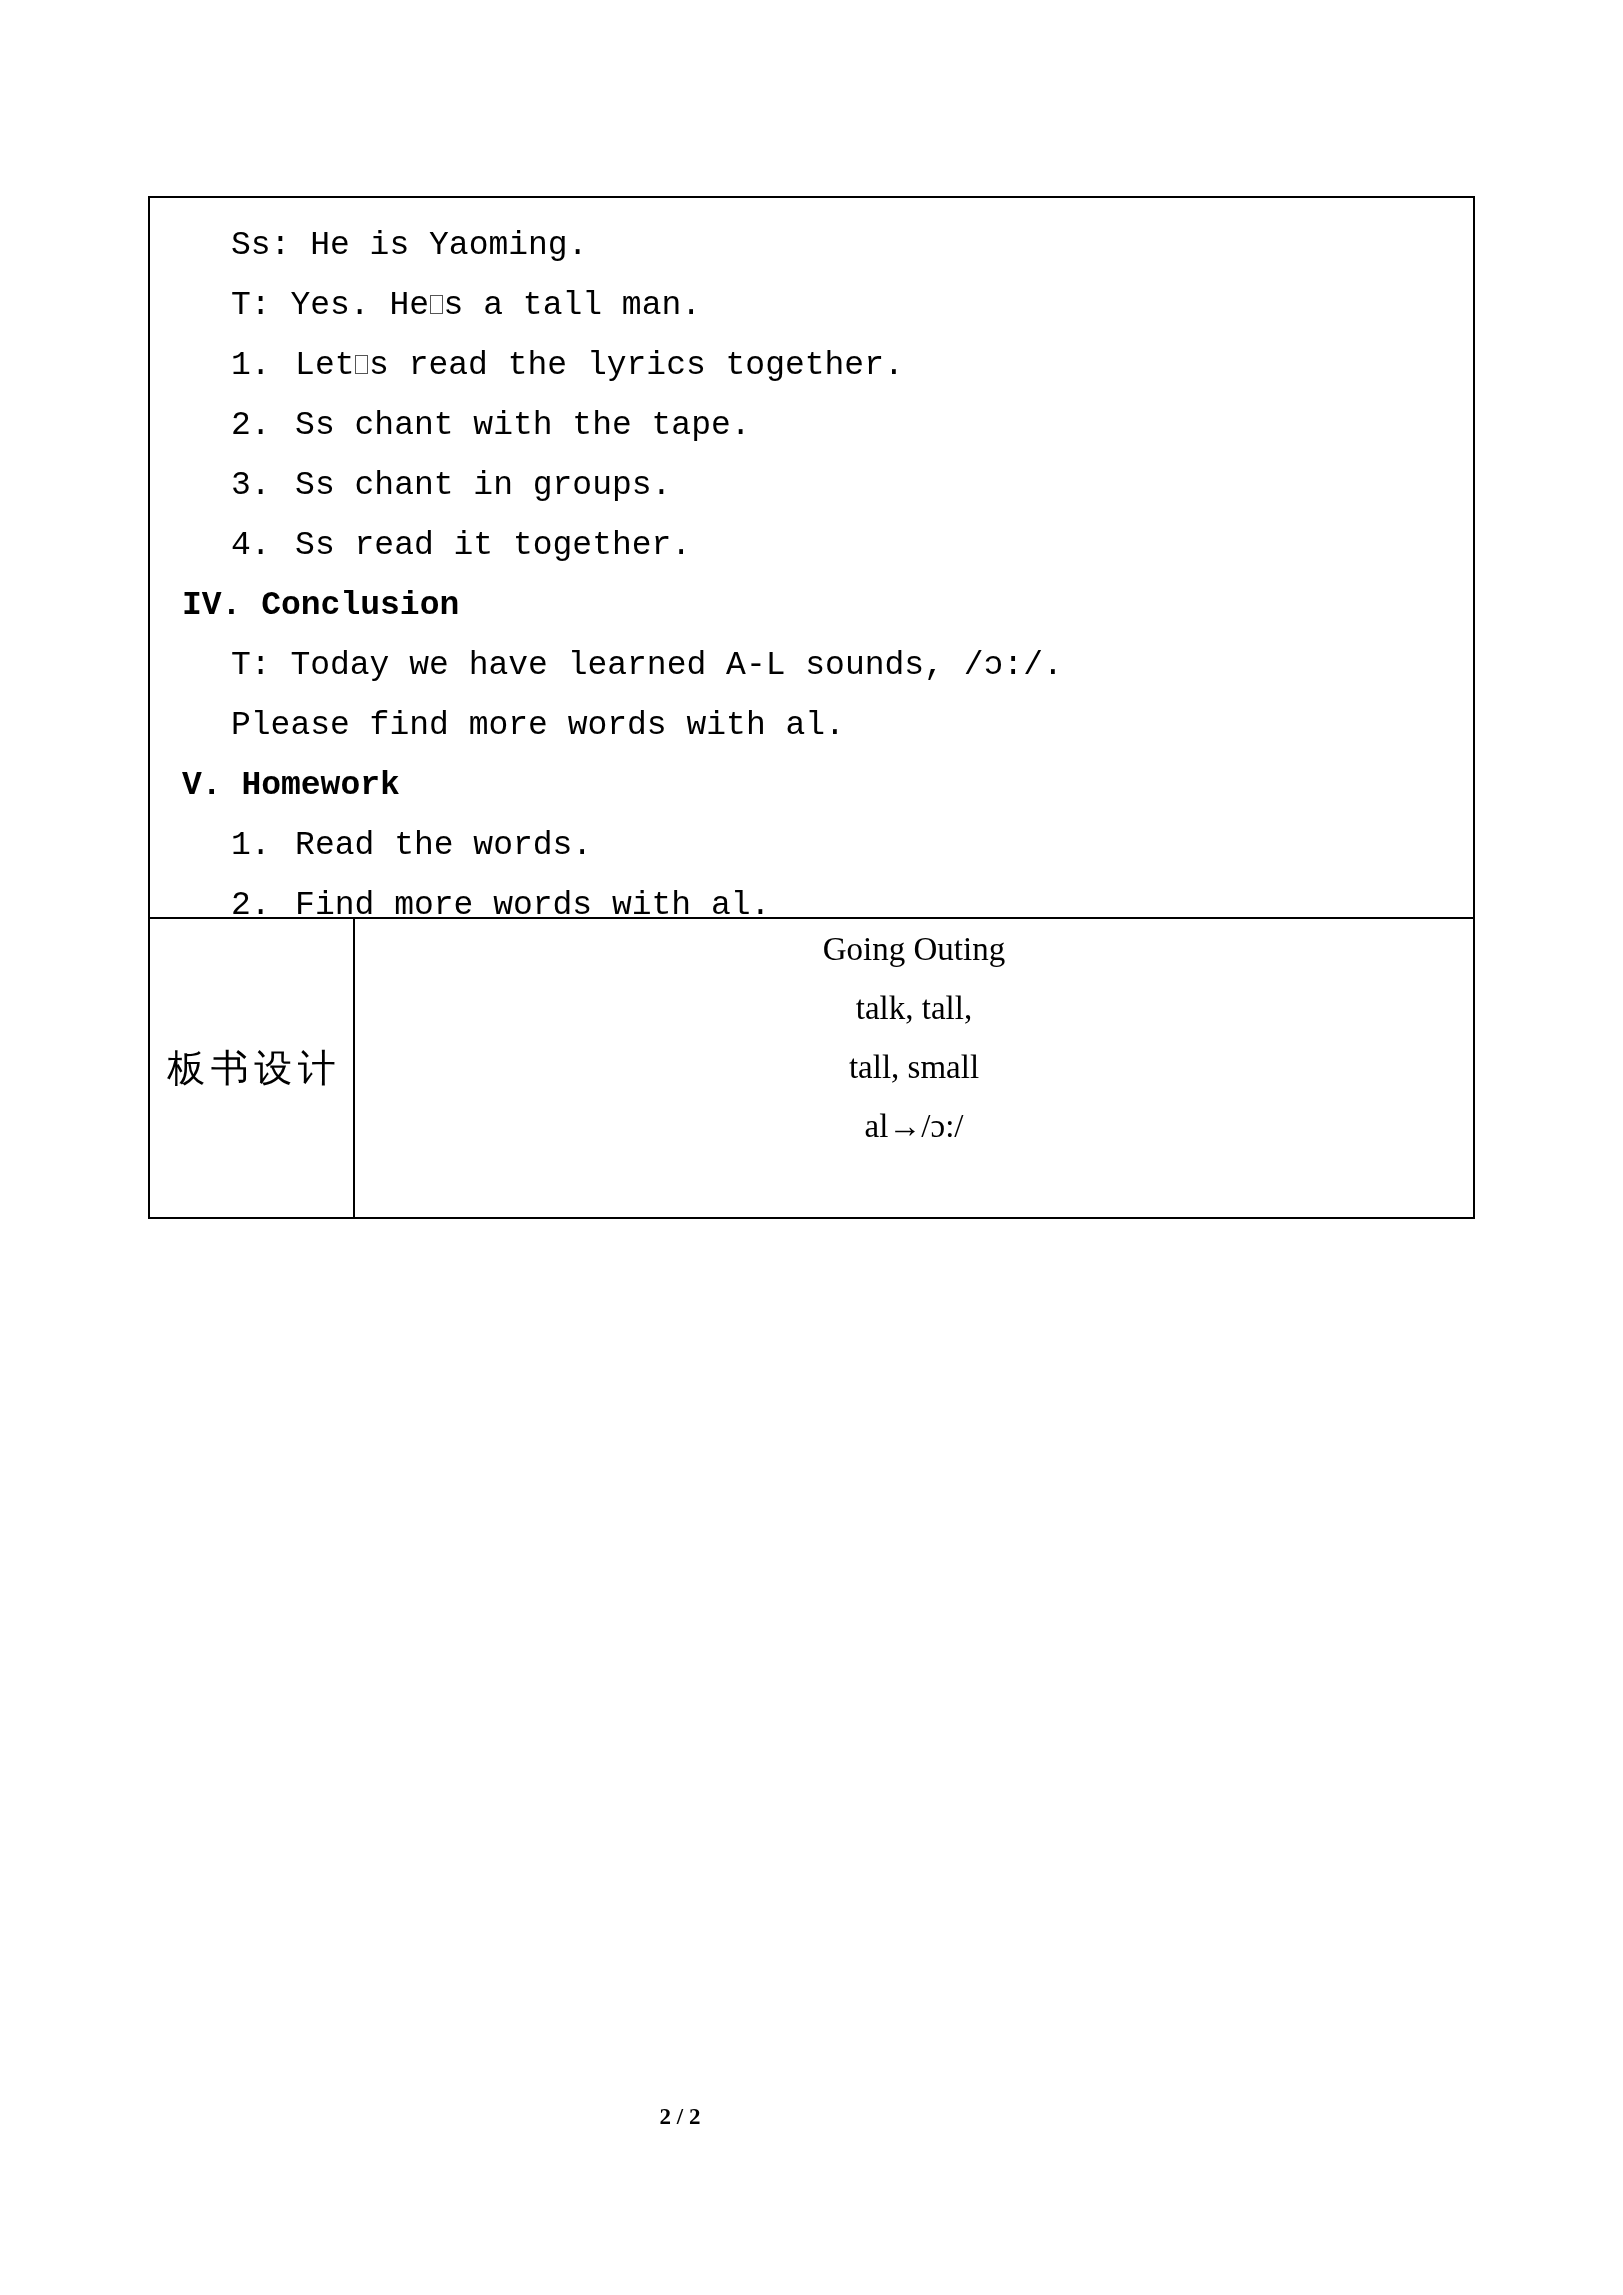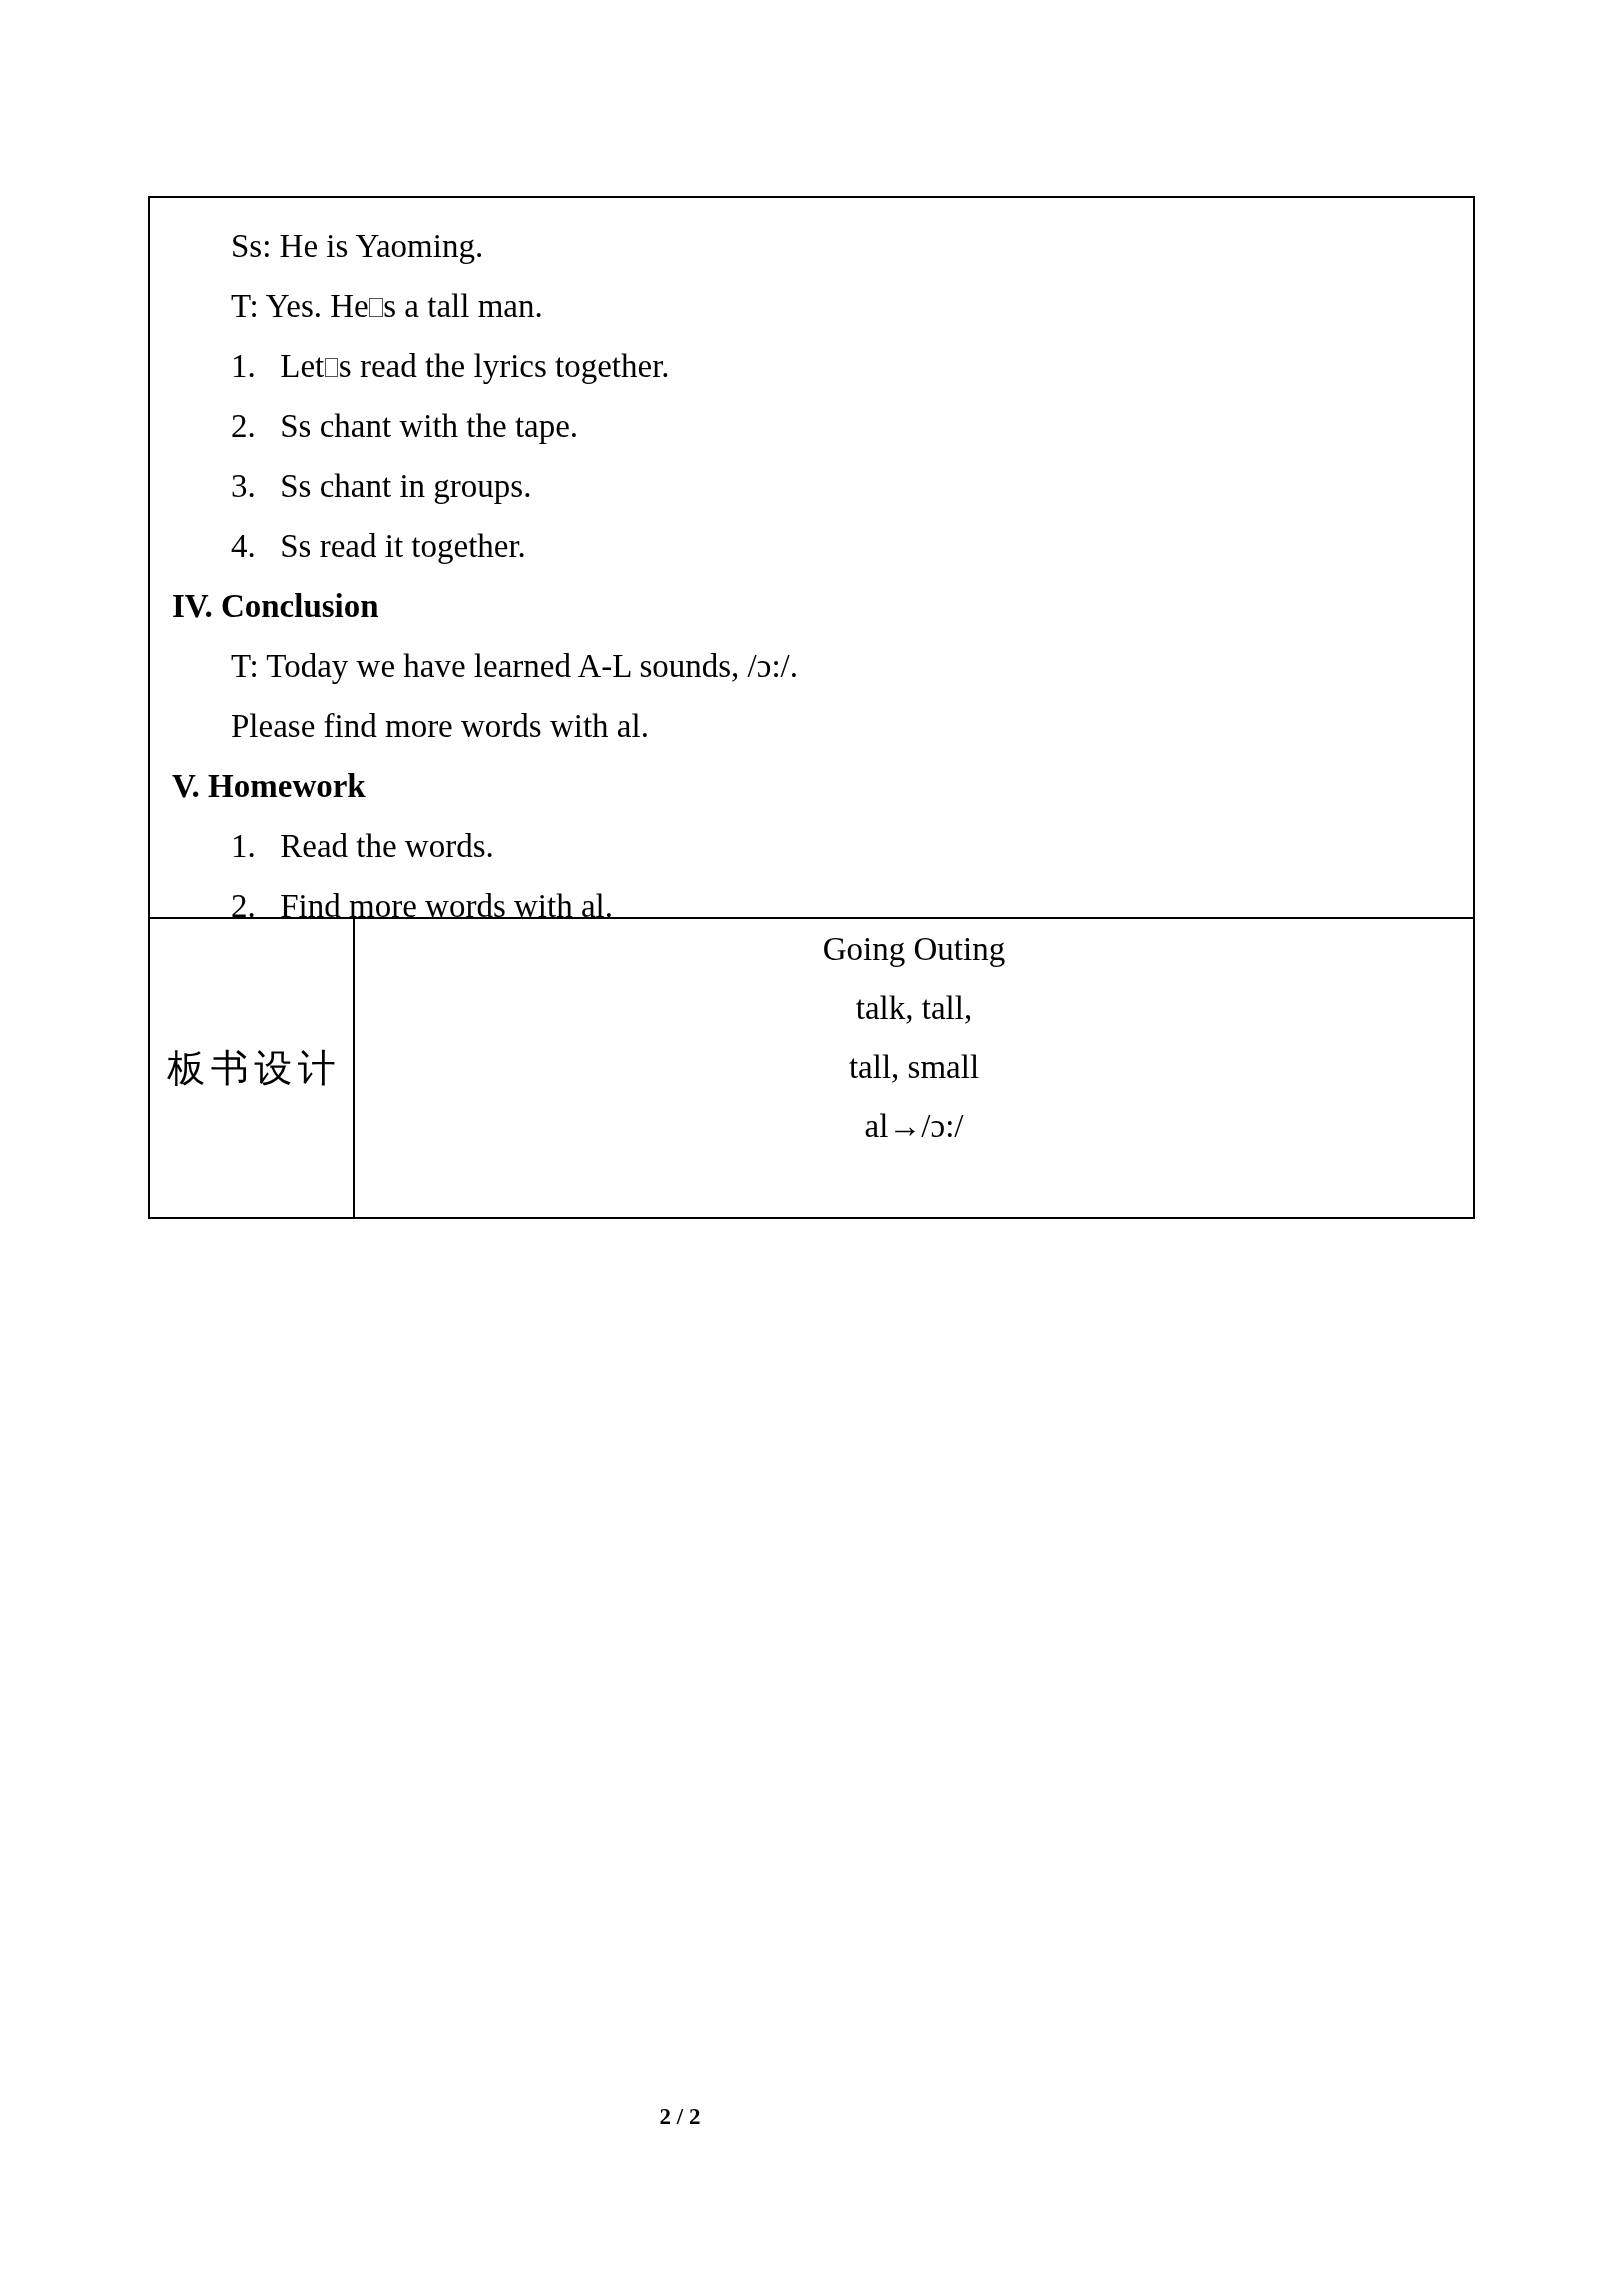--- a/index.html
+++ b/index.html
@@ -32,24 +32,25 @@
   .row-content {
     height: 719px;
     box-sizing: border-box;
     padding-top: 17.7px;
     overflow: visible;
   }
   .line {
     font-size: 33px;
     line-height: 60px;
     white-space: nowrap;
+    font-family: Liberation Mono, monospace;
   }
   .line.dialog   { padding-left: 81px; }
   .line.numbered { padding-left: 81px; }
-  .line.heading  { padding-left: 22px; font-weight: bold; }
+  .line.heading  { padding-left: 32px; font-weight: bold; }
   .numbered .num { display: inline-block; }
   .numbered .txt { margin-left: 24.5px; }
 
   .row-board {
     height: 300px;
     box-sizing: border-box;
     border-top: 2px solid #000000;
     display: flex;
     align-items: stretch;
   }

